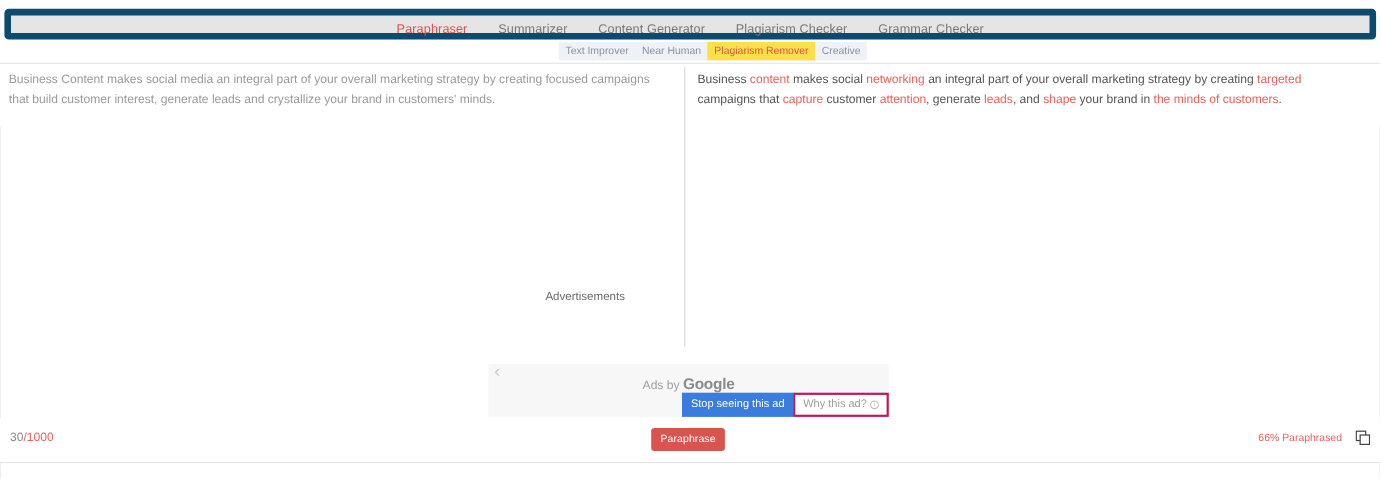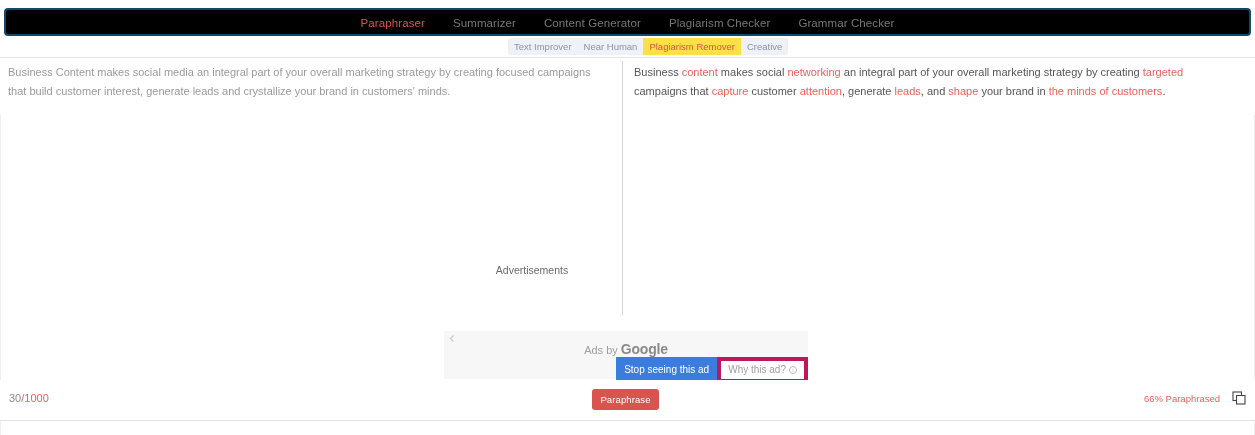--- a/index.html
+++ b/index.html
@@ -19,23 +19,23 @@
     background: #ffffff;
   }
 
   
   .tabs-frame {
     position: absolute;
     left: 4px;
     top: 8px;
     width: 1247px;
     height: 28px;
-    border: 2px solid #0c4a6e;
+    border: 6px solid #0c4a6e;
     border-radius: 4px;
-    background: #000000;
+    background: #e5e5e5;
   }
 
   .main-tabs {
     position: absolute;
     left: 0;
     top: 0;
     width: 100%;
     height: 26px;
     display: flex;
     align-items: center;
@@ -199,21 +199,21 @@
     cursor: pointer;
     font-family: "Liberation Sans", sans-serif;
   }
 
   .btn-why {
     background: #ffffff;
     color: #9e9e9e;
     font-size: 10px;
     padding: 3px 7px;
     line-height: 12px;
-    border: 4px solid #be185d;
+    border: 2px solid #be185d;
     cursor: pointer;
     font-family: "Liberation Sans", sans-serif;
     display: flex;
     align-items: center;
     gap: 3px;
   }
 
   .info-glyph {
     display: inline-block;
     width: 8px;

